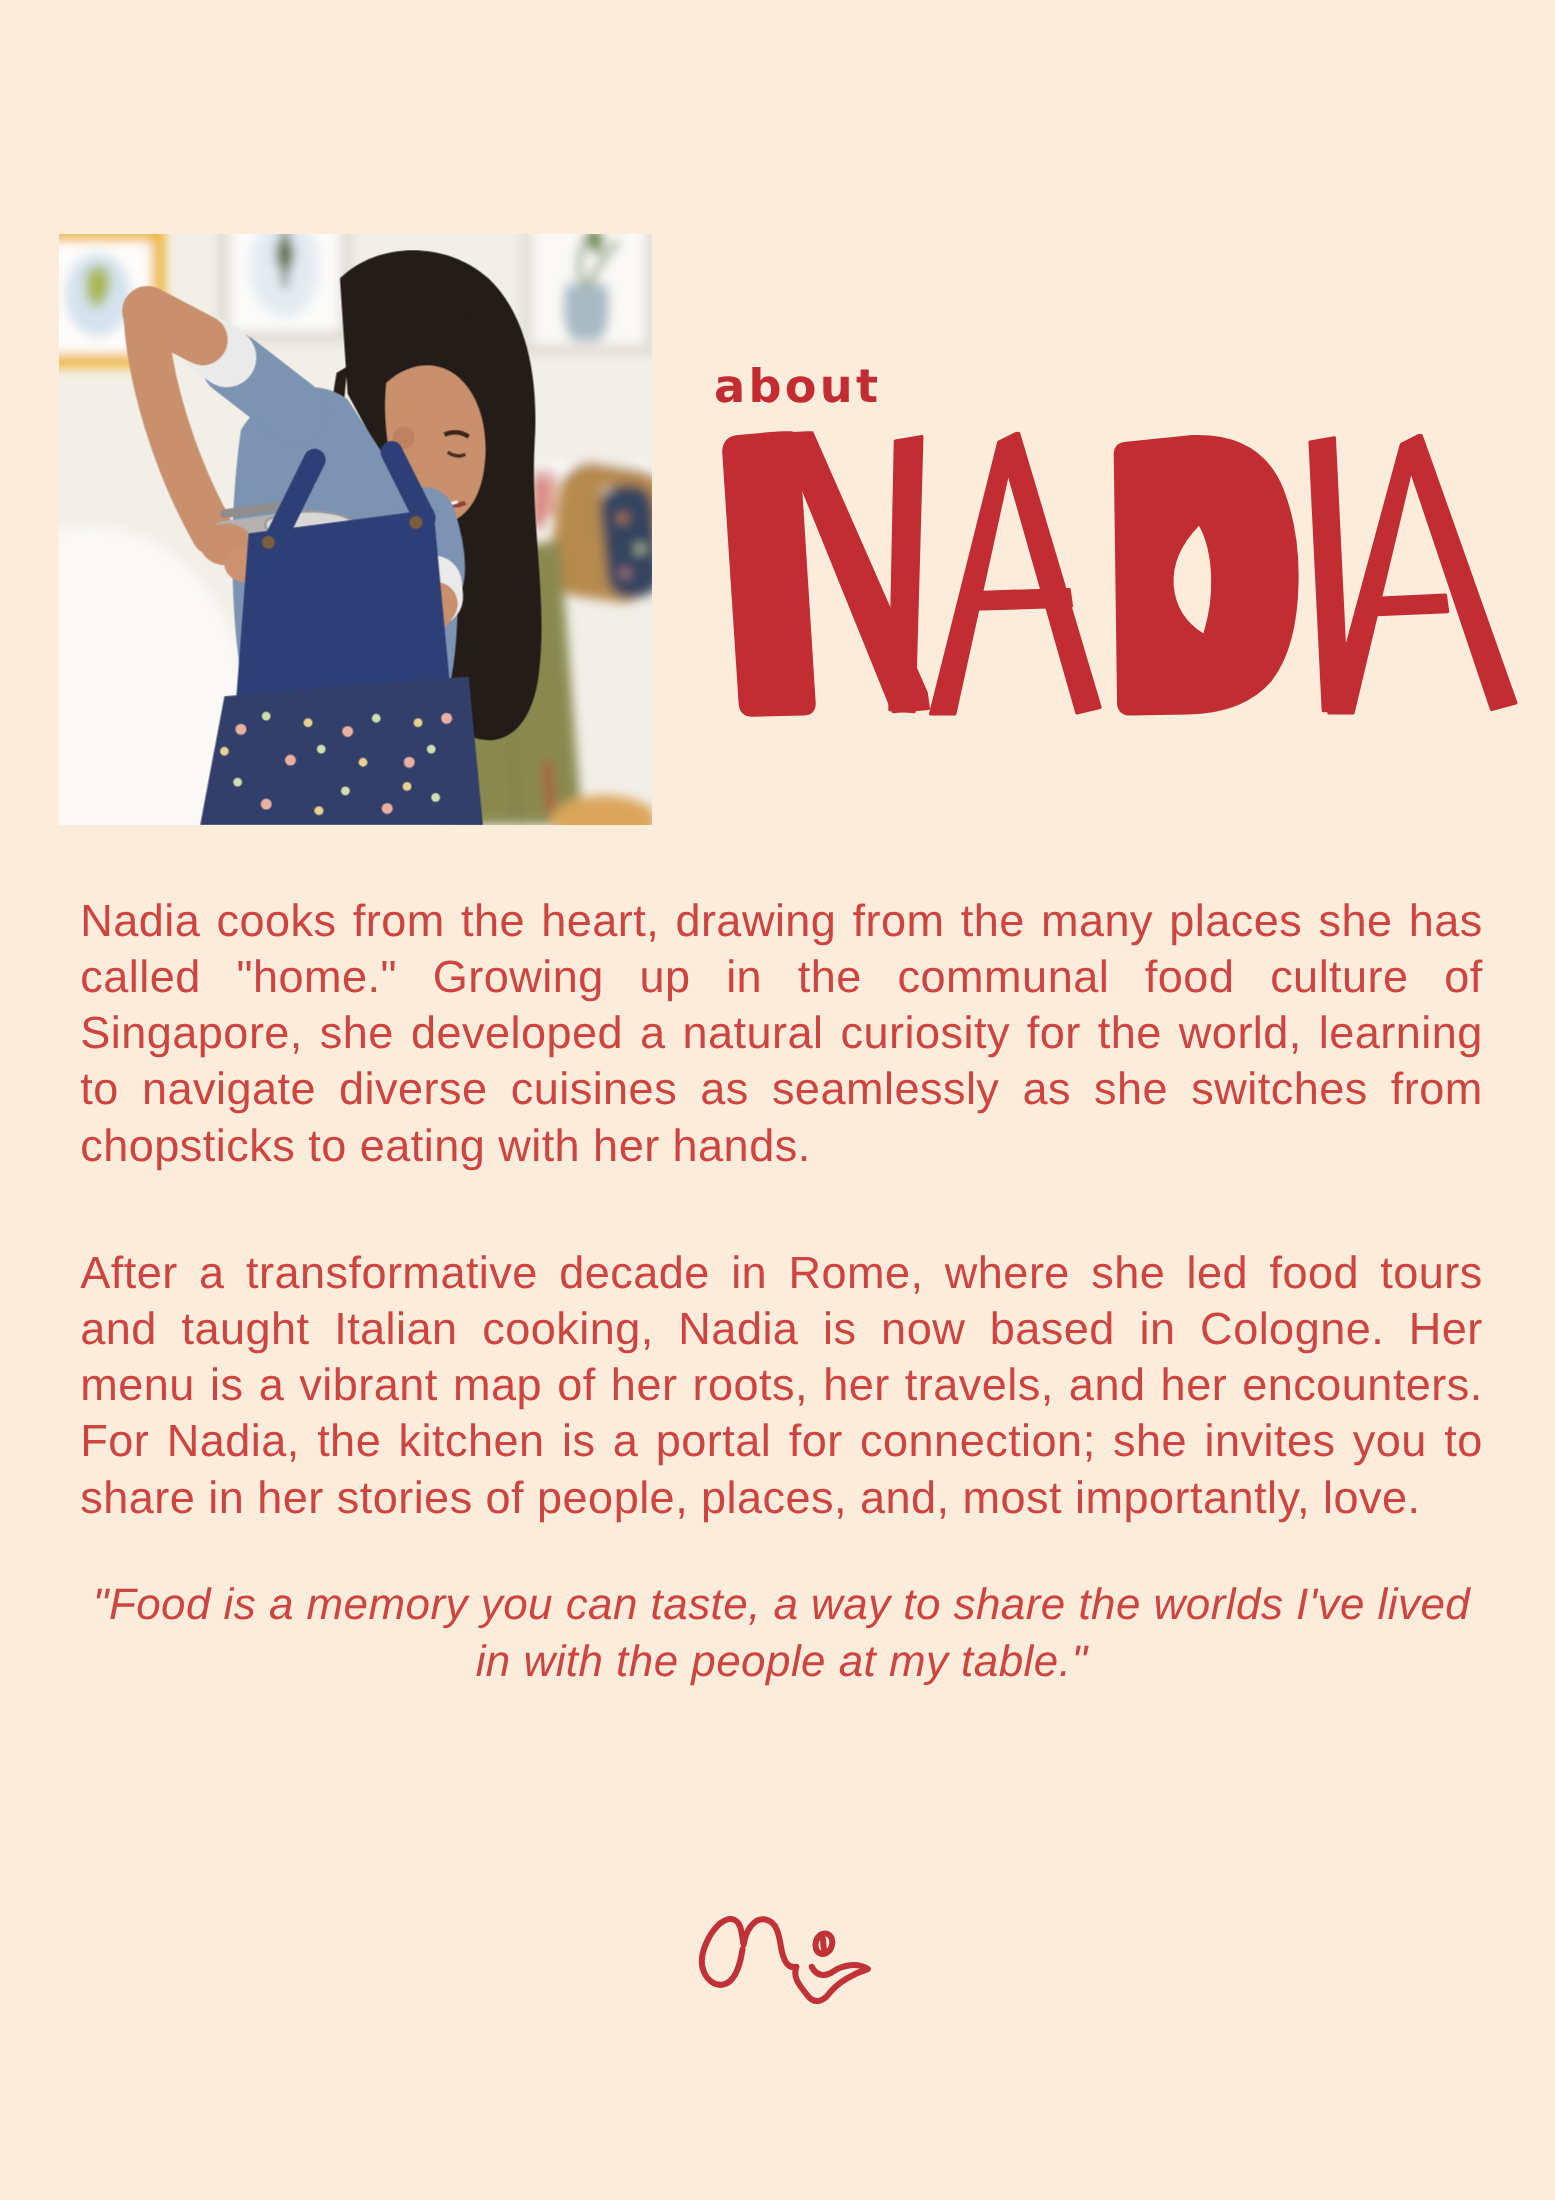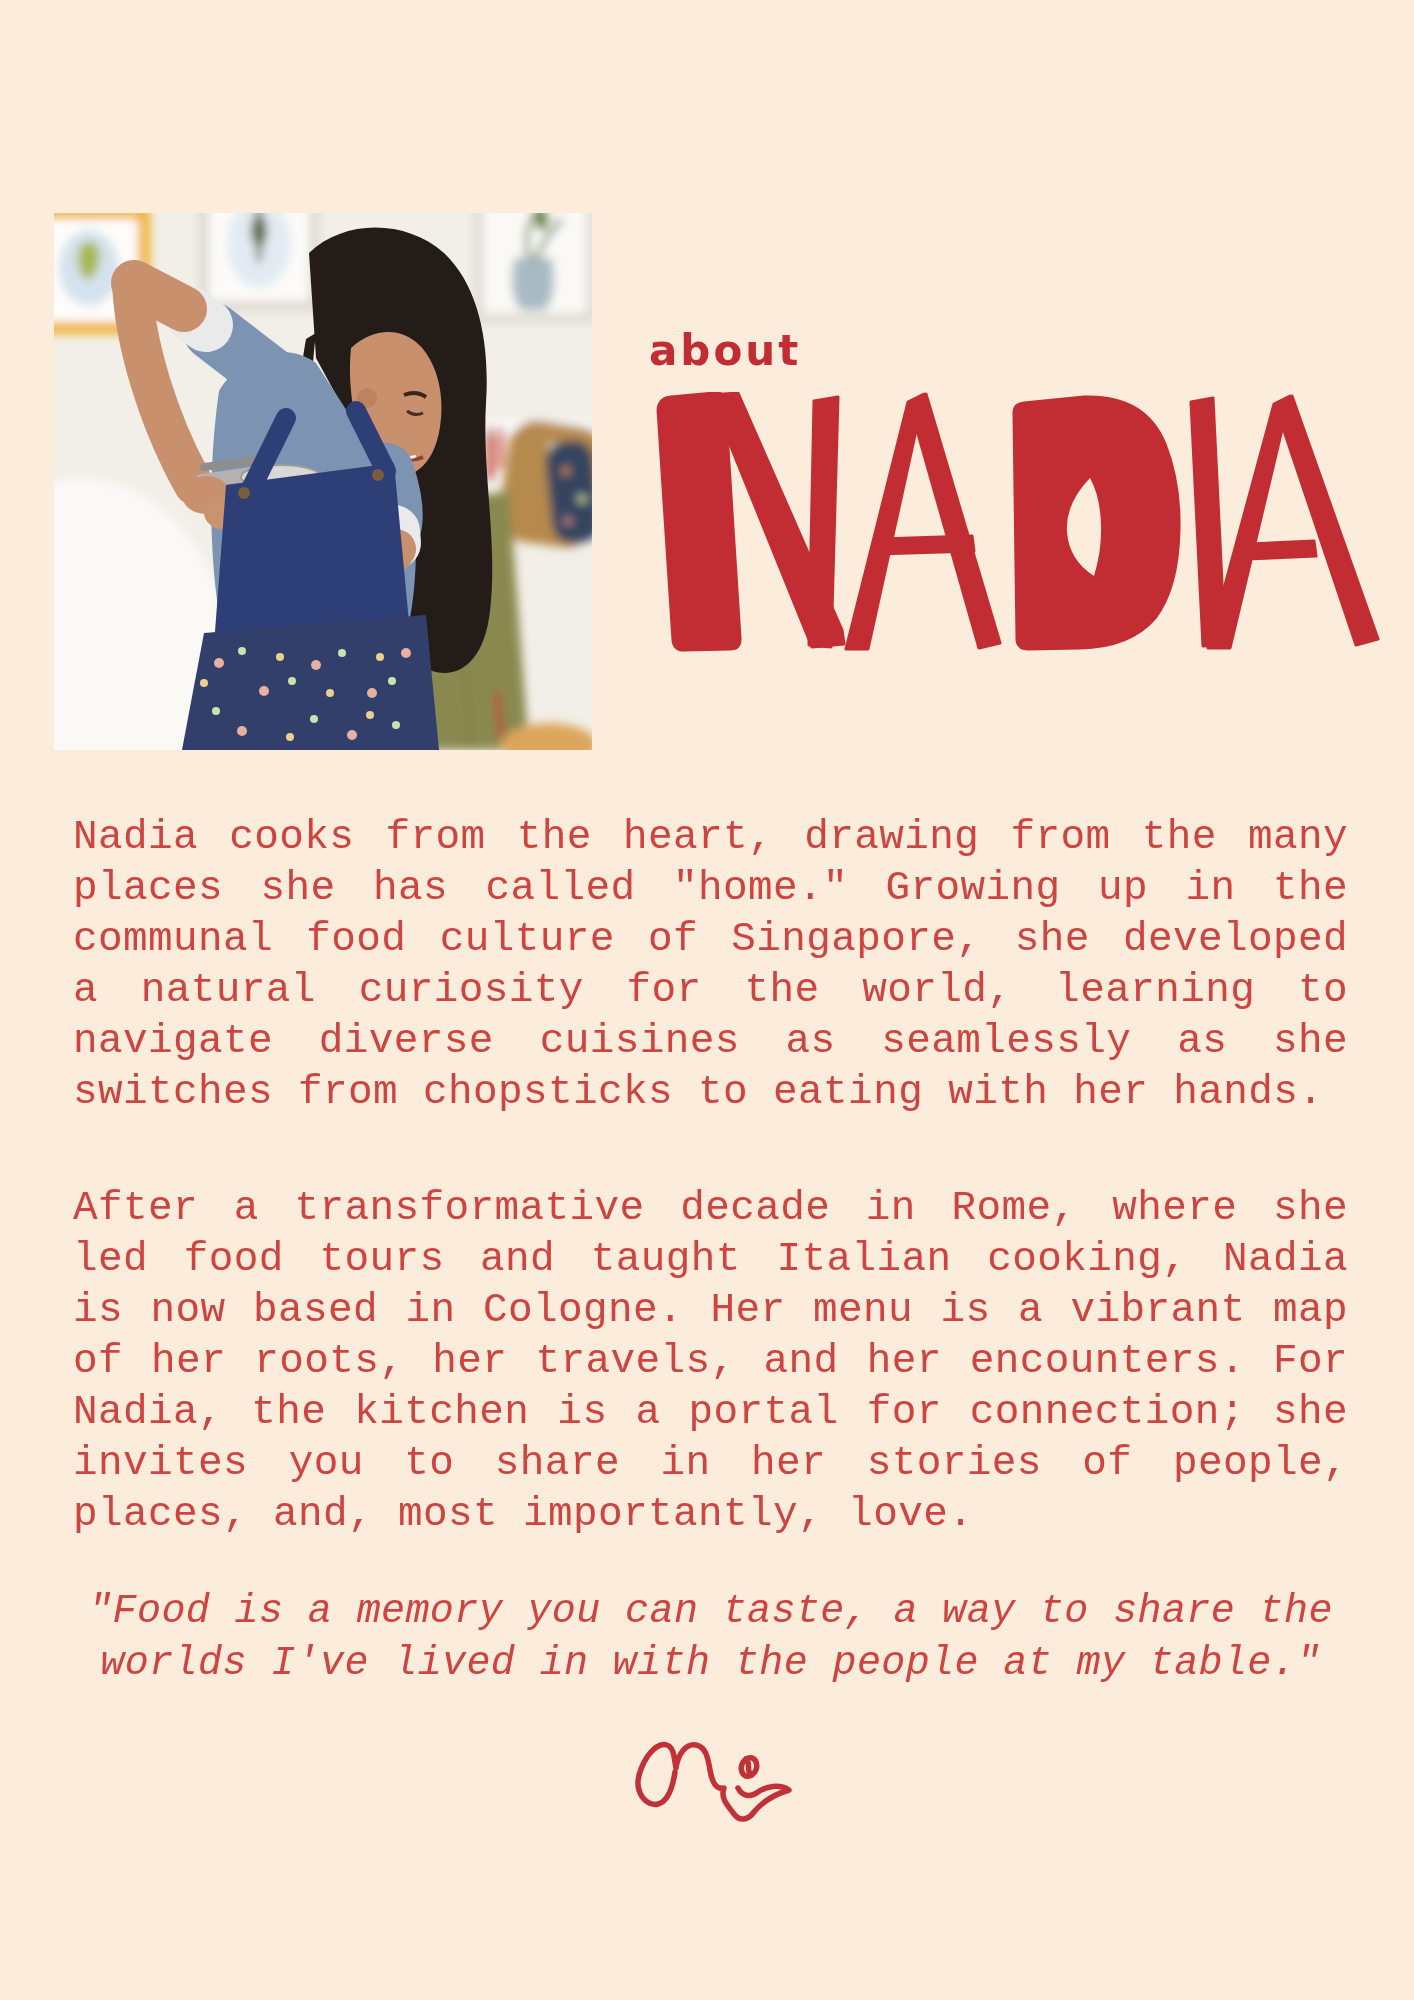--- a/index.html
+++ b/index.html
@@ -31,21 +31,21 @@
   }
   .wordmark .glyph{fill:currentColor;stroke:currentColor;stroke-width:3;stroke-linejoin:round;}
   .wordmark .counter{fill:var(--bg);stroke:none;}
   .sr-only{
     position:absolute;width:1px;height:1px;overflow:hidden;
     clip:rect(0 0 0 0);white-space:nowrap;
   }
   .content{
     position:absolute;left:73px;top:812px;width:1275px;
     color:var(--body-red);
-    font-size:41px;line-height:51px;letter-spacing:.4px;font-family:Liberation Mono, monospace;
+    font-size:41px;line-height:51px;letter-spacing:.4px;
   }
   .content p{margin:0 0 65px;}
   .content p.bio{text-align:justify;text-justify:inter-word;}
   .content p.quote{
     margin:-19px 0 0;text-align:center;font-style:italic;
     font-size:40px;line-height:52px;
   }
   .brand-logo{
     position:absolute;left:634px;top:1740px;width:160px;height:92px;
     color:var(--logo-red);

